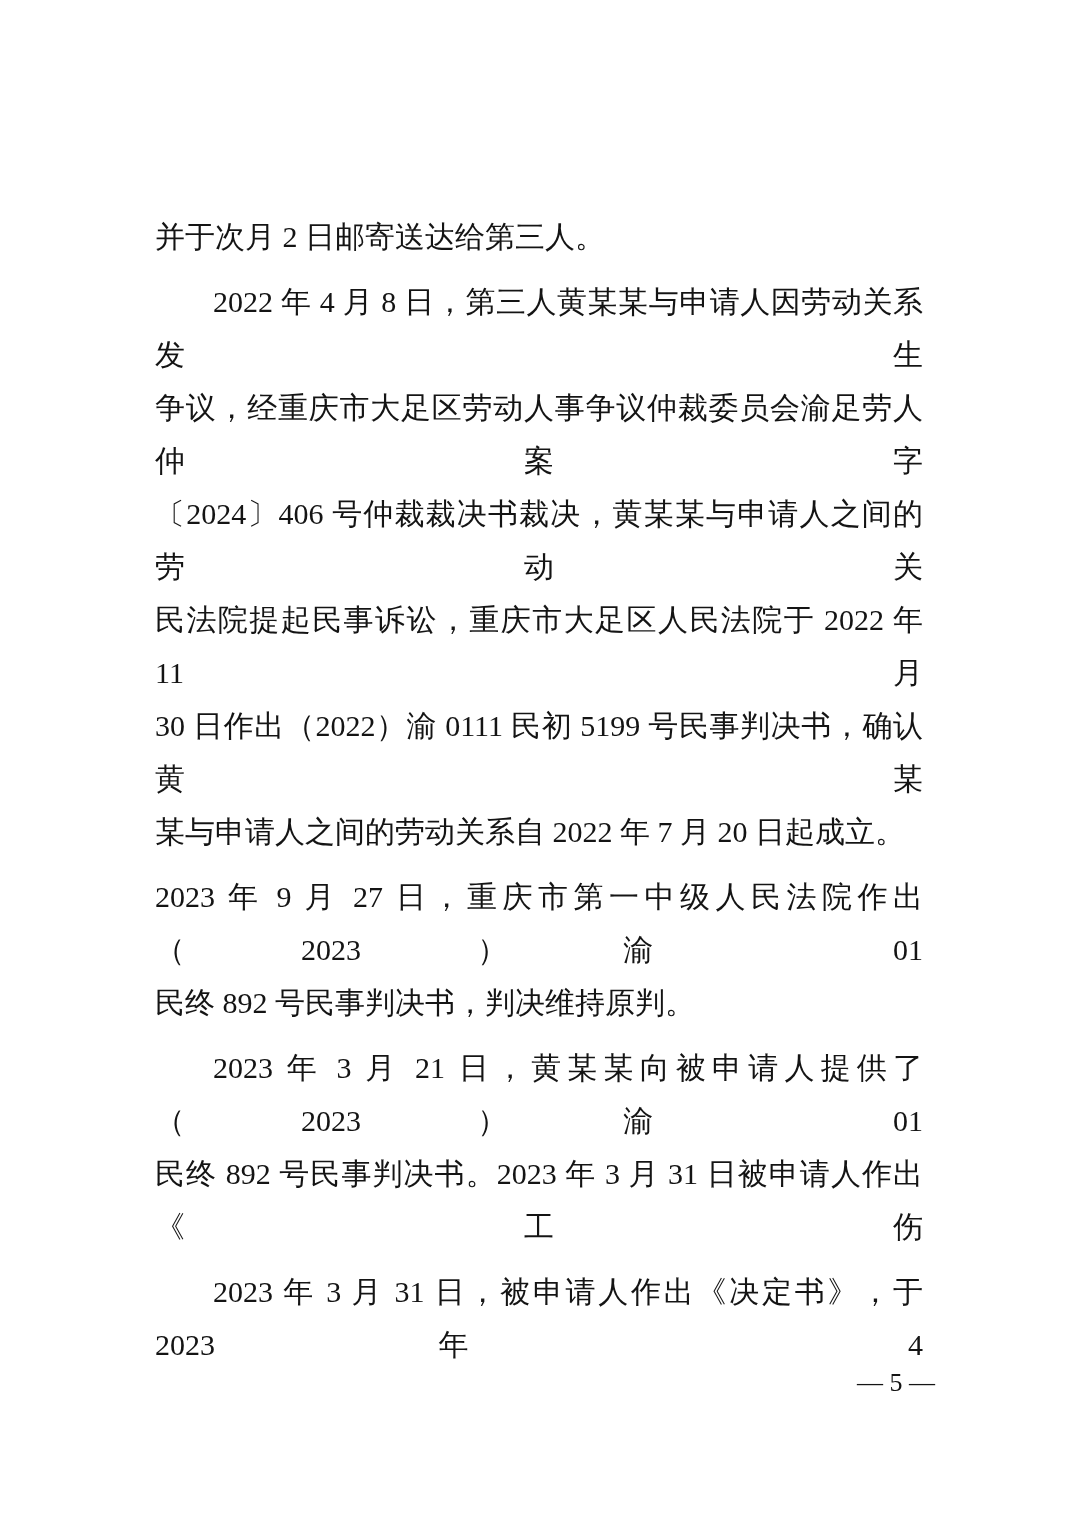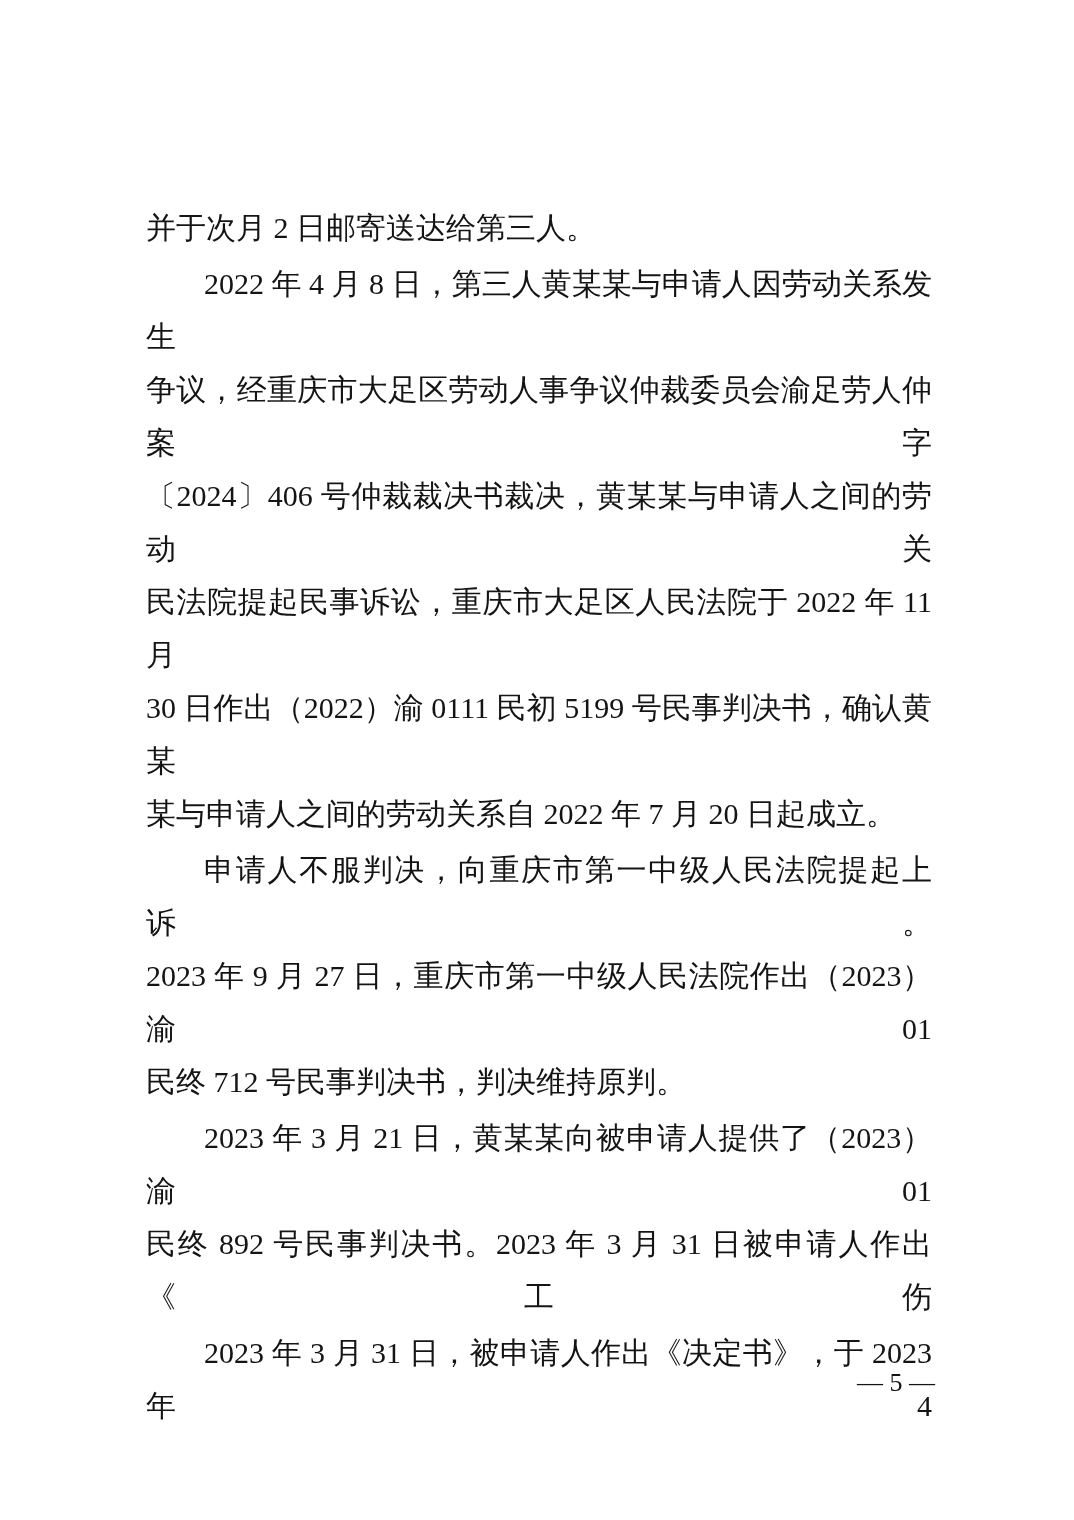--- a/index.html
+++ b/index.html
@@ -17,21 +17,21 @@
     color: #141414;
   }
   .text-block {
     position: absolute;
     left: 143px;
     top: 198px;
     width: 792px;
     font-size: 30px;
     line-height: 53px;
   }
-  .paragraph { margin: 3px; padding: 0; }
+  .paragraph { margin: 12px; padding: 0; }
   .line {
     text-align: justify;
     text-justify: inter-character;
     white-space: normal;
   }
   .line.fill { text-align-last: justify; }
   .line.last { text-align-last: left; }
   .line.indent { text-indent: 58px; }
   .page-footer {
     position: absolute;
@@ -58,23 +58,22 @@
     <div class="paragraph">
       <div class="line fill indent">2022 年 4 月 8 日，第三人黄某某与申请人因劳动关系发生</div>
       <div class="line fill">争议，经重庆市大足区劳动人事争议仲裁委员会渝足劳人仲案字</div>
       <div class="line fill">〔2024〕406 号仲裁裁决书裁决，黄某某与申请人之间的劳动关</div>
       <div class="line fill">民法院提起民事诉讼，重庆市大足区人民法院于 2022 年 11 月</div>
       <div class="line fill">30 日作出（2022）渝 0111 民初 5199 号民事判决书，确认黄某</div>
       <div class="line last">某与申请人之间的劳动关系自 2022 年 7 月 20 日起成立。</div>
     </div>
 
     <div class="paragraph">
-      <div class="line fill indent">申请人不服判决，向重庆市第一中级人民法院提起上诉。</div>
       <div class="line fill">2023 年 9 月 27 日，重庆市第一中级人民法院作出（2023）渝 01</div>
-      <div class="line last">民终 712 号民事判决书，判决维持原判。</div>
+      <div class="line last">民终 892 号民事判决书，判决维持原判。</div>
     </div>
 
     <div class="paragraph">
       <div class="line fill indent">2023 年 3 月 21 日，黄某某向被申请人提供了（2023）渝 01</div>
       <div class="line fill">民终 892 号民事判决书。2023 年 3 月 31 日被申请人作出《工伤</div>
     </div>
 
     <div class="paragraph">
       <div class="line fill indent">2023 年 3 月 31 日，被申请人作出《决定书》，于 2023 年 4</div>
 

